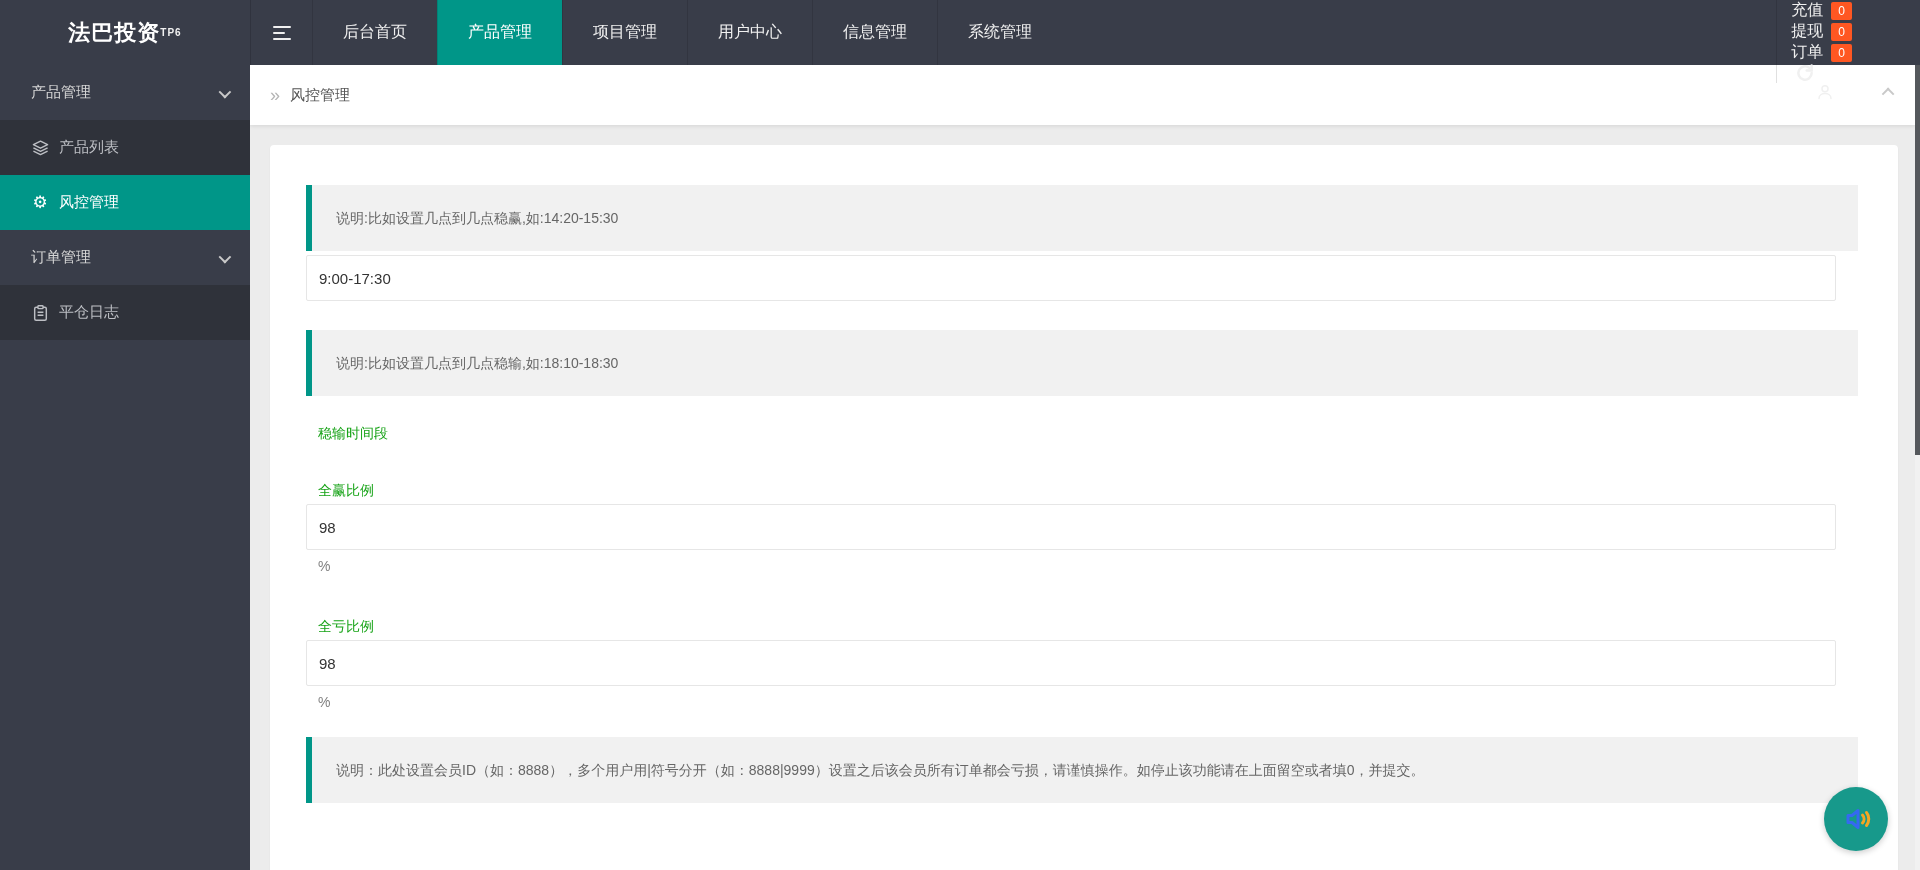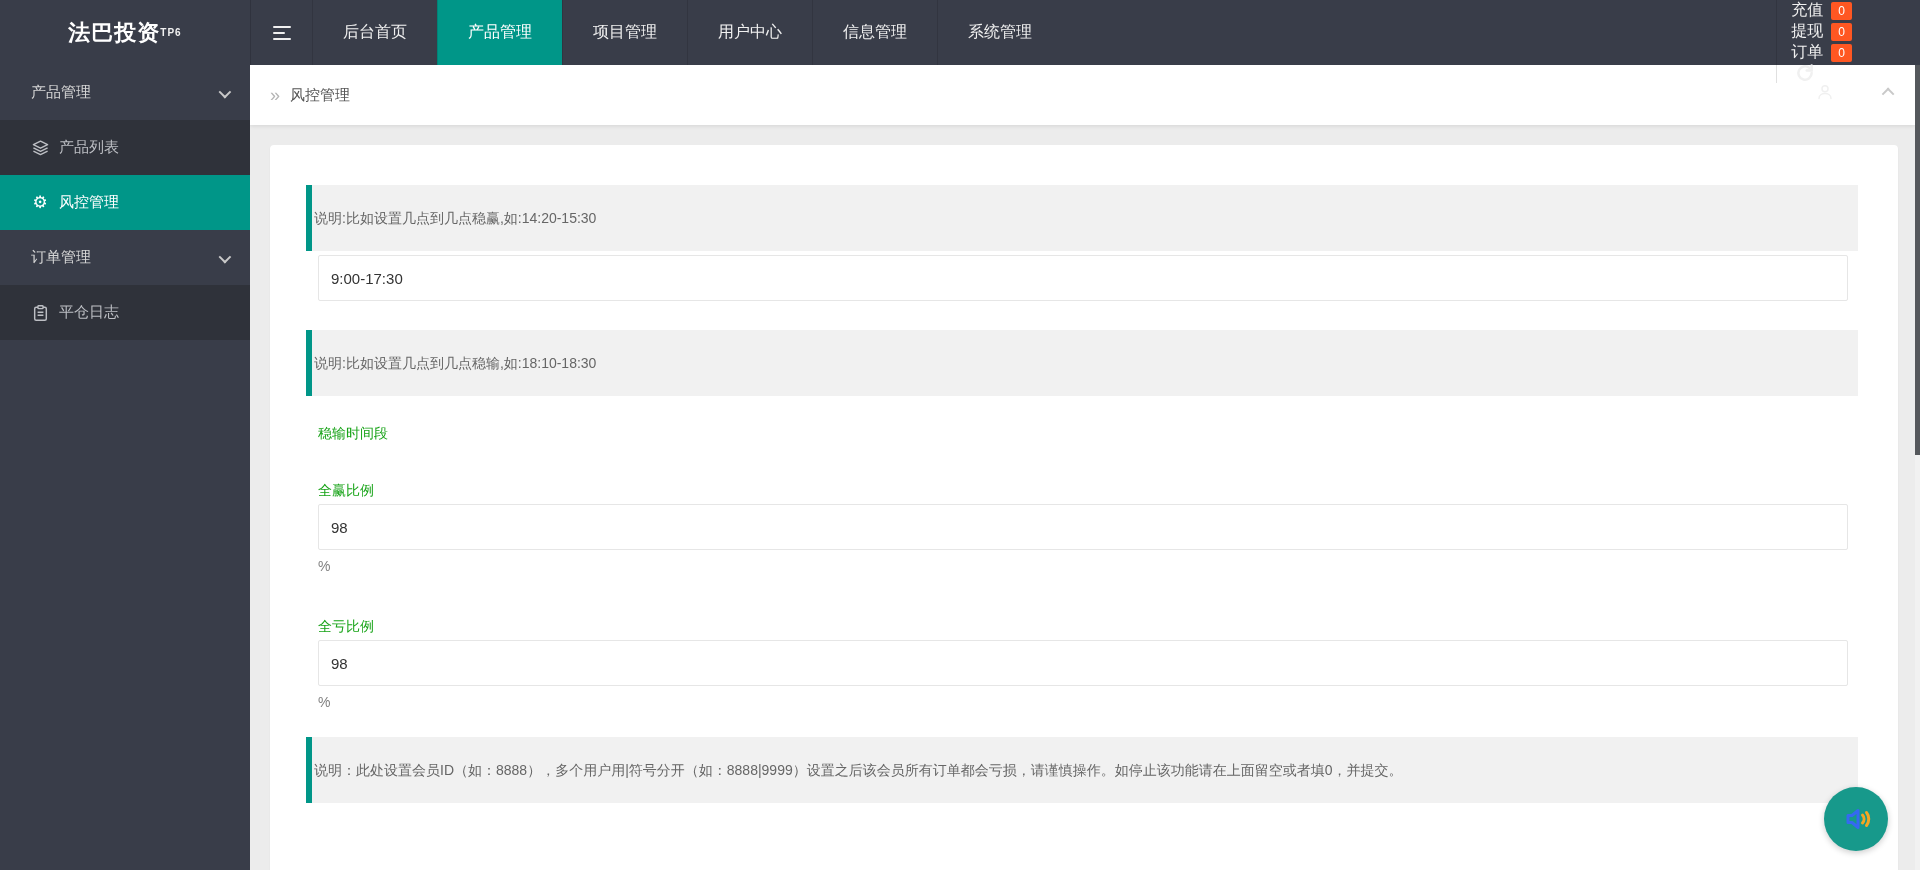--- a/index.html
+++ b/index.html
@@ -85,25 +85,25 @@
     position:absolute; left:250px; top:125px; width:1665px; bottom:0;
     background:#ececec; overflow:hidden;
   }
   .card {
     margin:20px 17px 0 20px; width:1628px; height:900px;
     background:#fff; border-radius:4px; box-shadow:0 1px 2px rgba(0,0,0,.05);
     padding:40px 40px 0 36px;
   }
   .note {
     background:#f1f1f1; border-left:6px solid #009688;
-    padding:23px 2px; color:#666; font-size:14px; line-height:20px;
+    padding:23px 24px; color:#666; font-size:14px; line-height:20px;
   }
   .field-label { font-size:14px; line-height:20px; color:#17a317; margin-left:12px; }
   .fld-input {
-    display:block; width:1530px; height:46px; margin-left:12px;
+    display:block; width:1530px; height:46px; margin-left:0;
     border:1px solid #e6e6e6; border-radius:2px; padding:0 12px;
     font-size:15px; color:#333; background:#fff; outline:none;
     font-family:"Liberation Sans","DejaVu Sans",sans-serif;
   }
   .pct { margin:6px 0 0 12px; color:#808080; font-size:14px; line-height:20px; }
   .mt29{margin-top:29px;} .mt27{margin-top:27px;} .mt37{margin-top:37px;} .mt40{margin-top:40px;}
   .mt22{margin-top:29px;} .mt25{margin-top:25px;} .mt4{margin-top:4px;}
 
   
   .float-sound {

